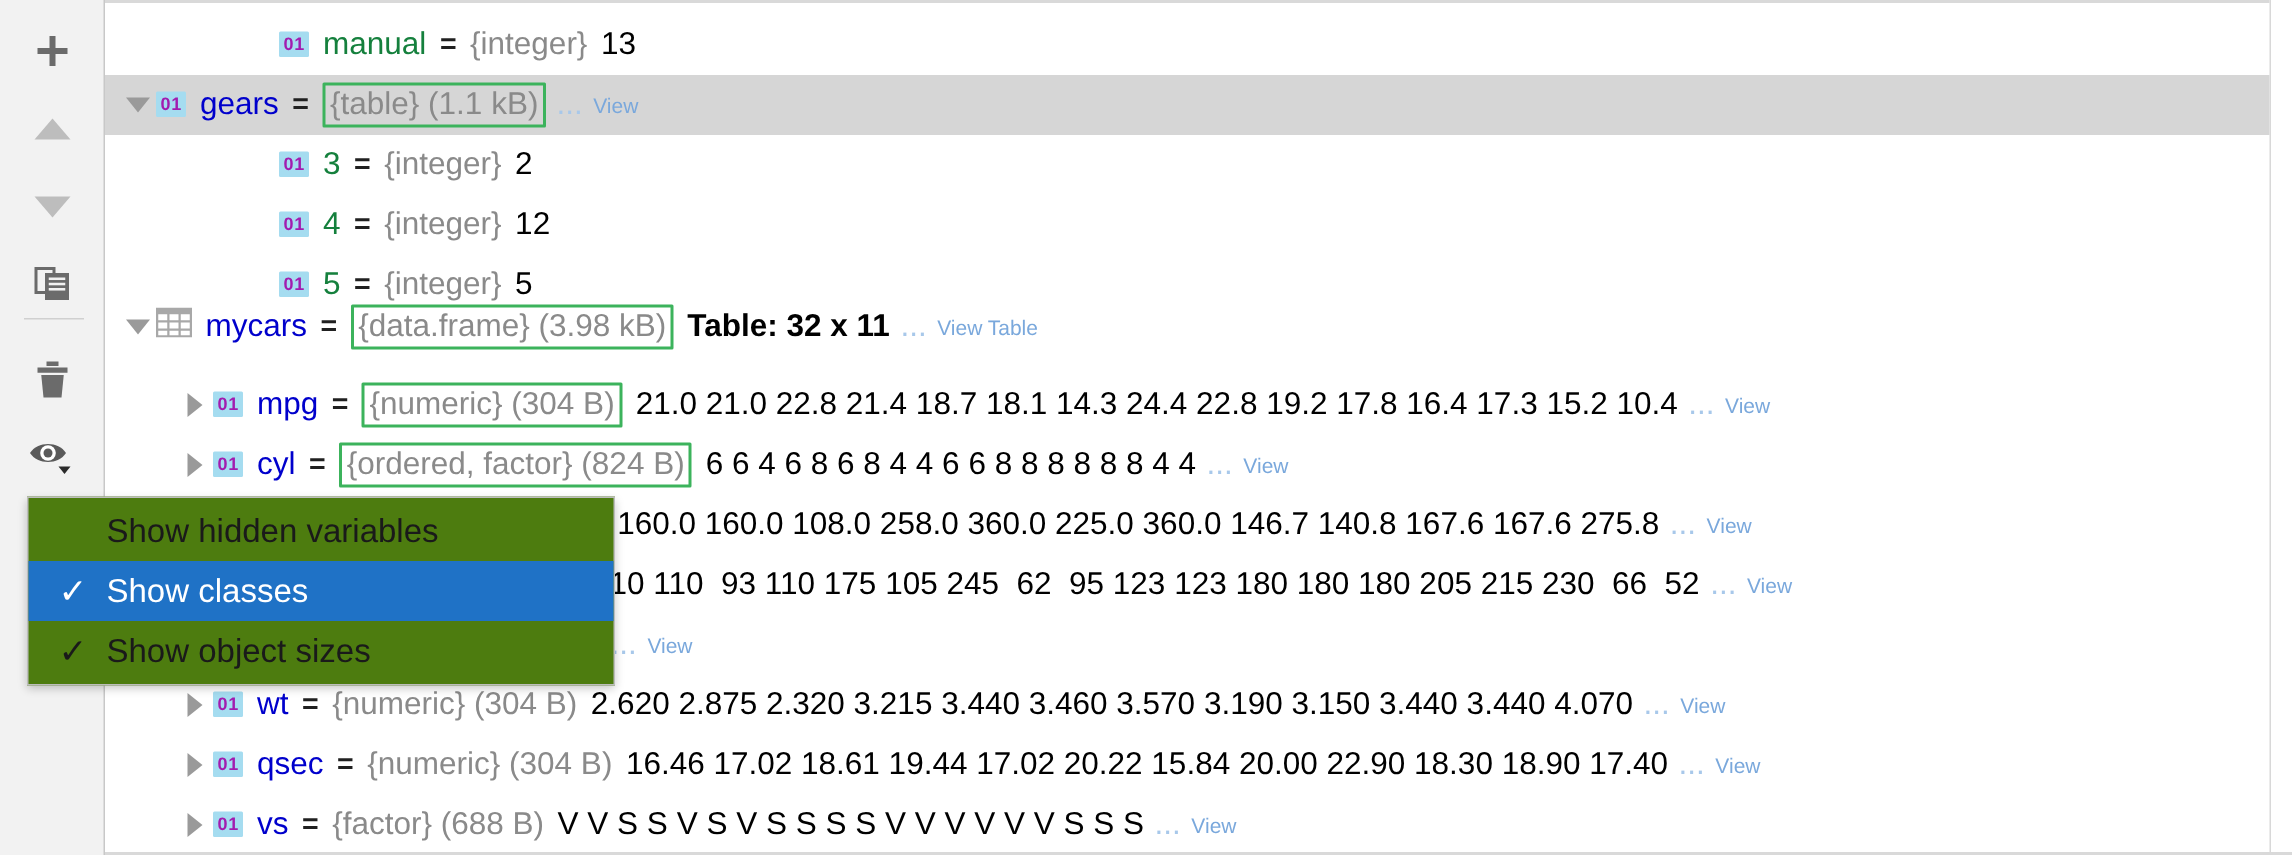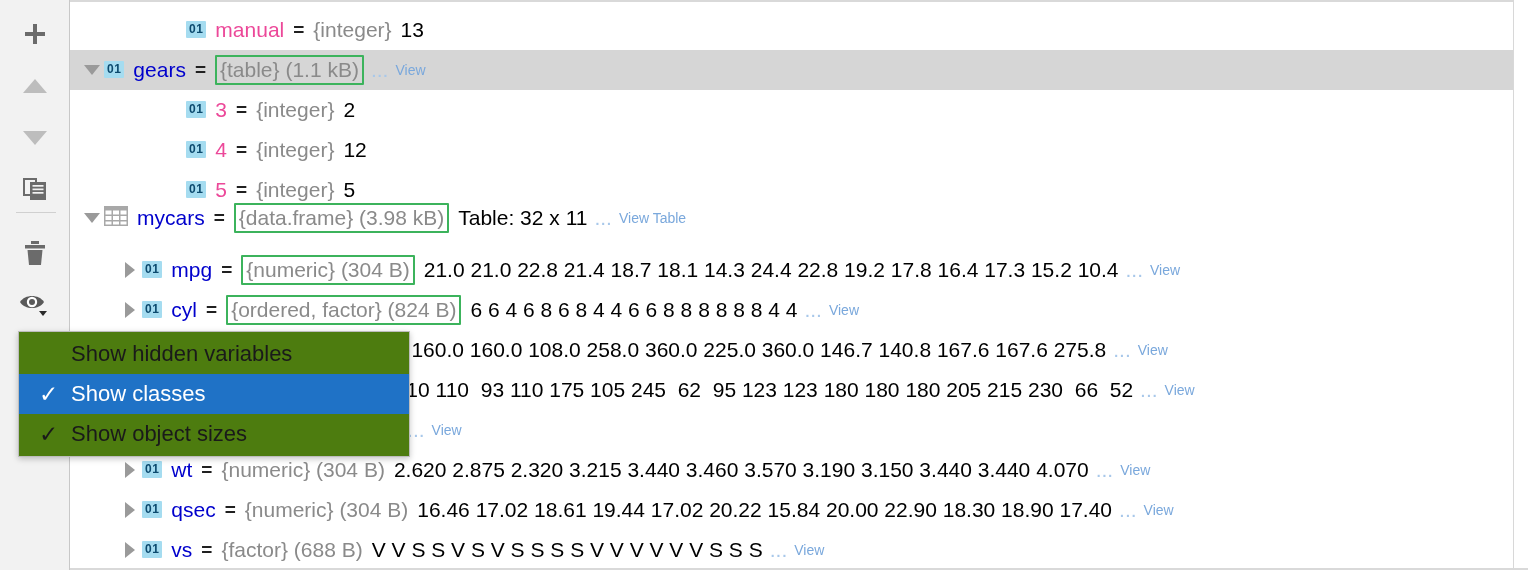--- a/index.html
+++ b/index.html
@@ -100,40 +100,40 @@
     flex: 0 0 24px;
     display: flex;
     align-items: center;
     justify-content: center;
   }
 
   .badge01 {
     flex: 0 0 auto;
     display: inline-block;
     background: #a5dcf0;
-    color: #0c4a6e;
+    color: #a21caf;
     font-size: 12px;
     font-weight: bold;
     font-family: "Liberation Sans", sans-serif;
     line-height: 16px;
     height: 17px;
     padding: 0 3px;
     border-radius: 1px;
     letter-spacing: 0.5px;
     position: relative;
     top: -1px;
   }
   .gridicon { flex: 0 0 auto; }
 
   .vname {
     margin-left: 9px;
     color: #0000cc;
     font-size: 21px;
   }
-  .vname.child { color: #ec4899; }
+  .vname.child { color: #15803d; }
   .eq {
     margin-left: 9px;
     margin-right: 9px;
     color: #202020;
     font-weight: bold;
     font-size: 19px;
   }
   .vtype {
     color: #8a8a8a;
     font-size: 21px;
@@ -147,20 +147,21 @@
   }
   .vvals {
     margin-left: 9px;
     color: #000000;
     font-size: 21px;
   }
   .tableinfo {
     margin-left: 9px;
     color: #000000;
     font-size: 21px;
+    font-weight: bold;
   }
   .ellipsis {
     margin-left: 7px;
     color: #a8c8ea;
     font-size: 21px;
   }
   .viewlink {
     margin-left: 7px;
     color: #7aa8dc;
     font-size: 14px;

